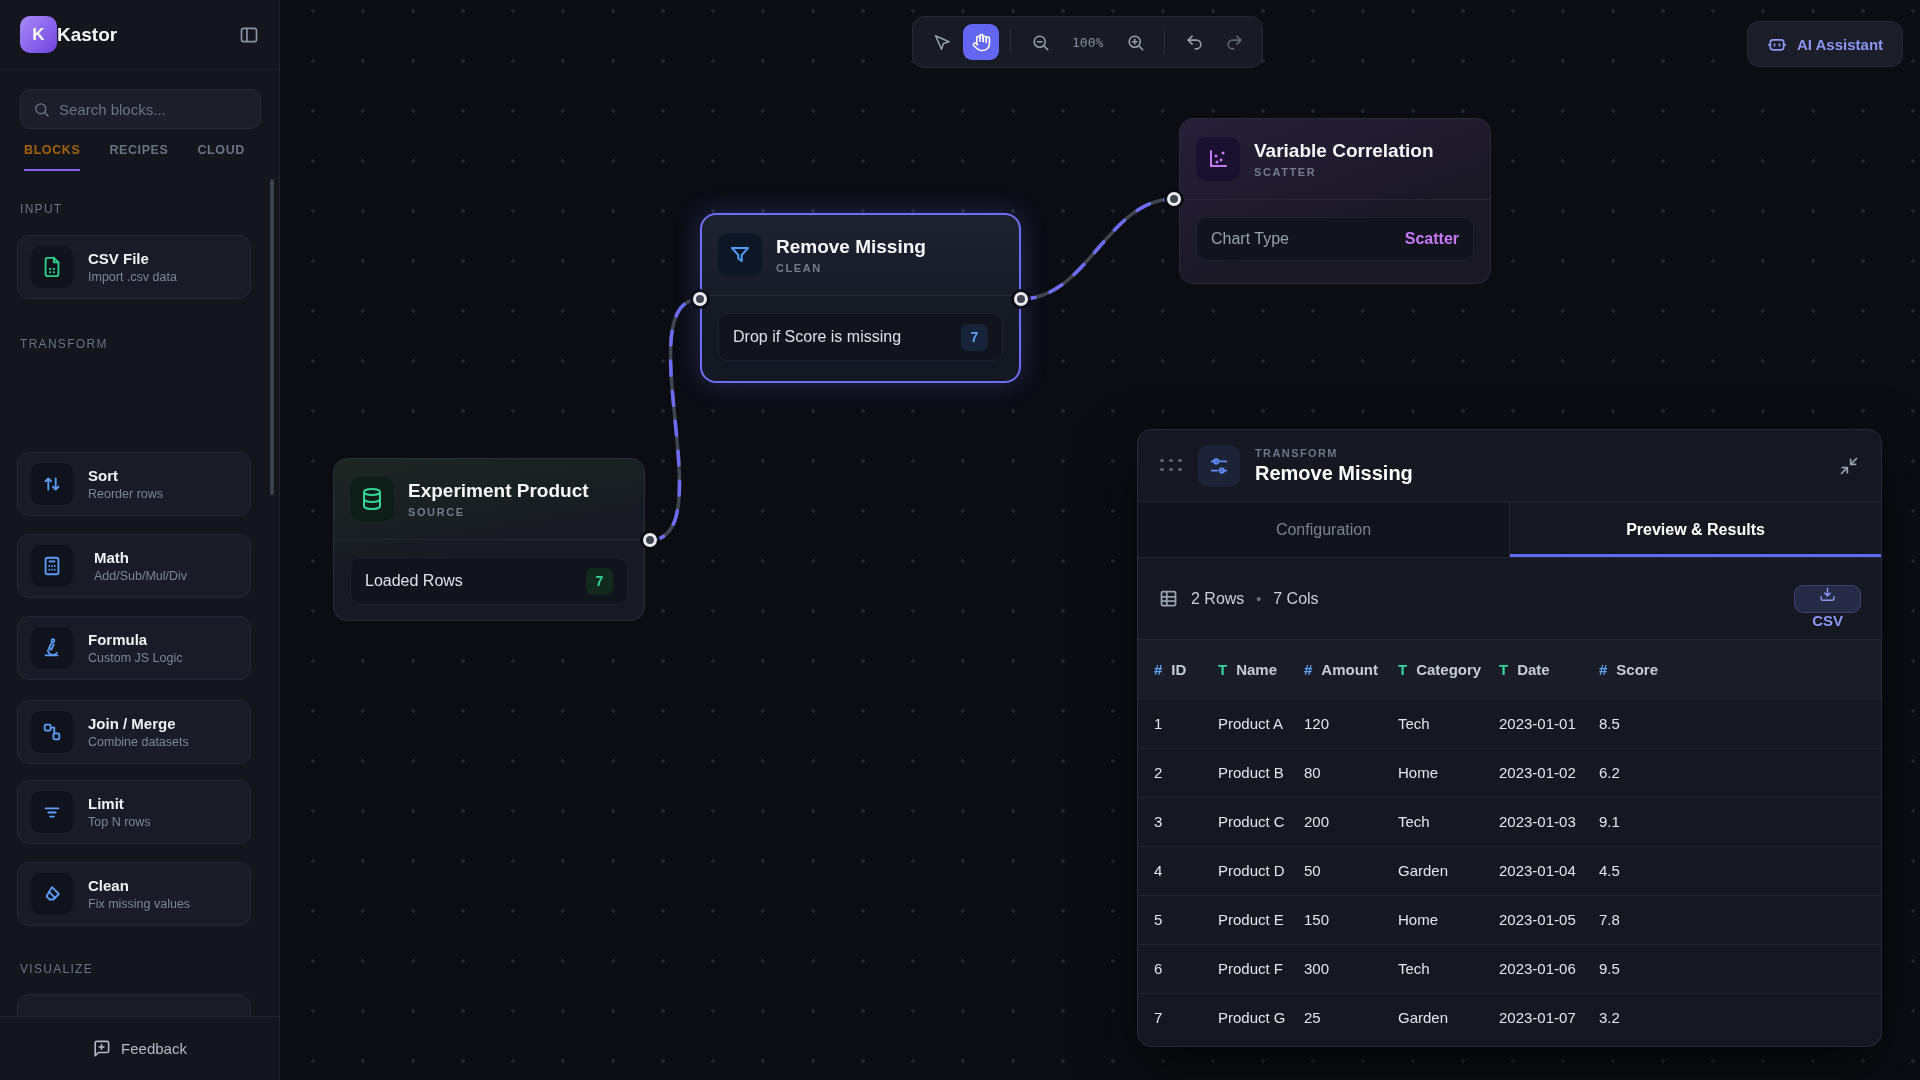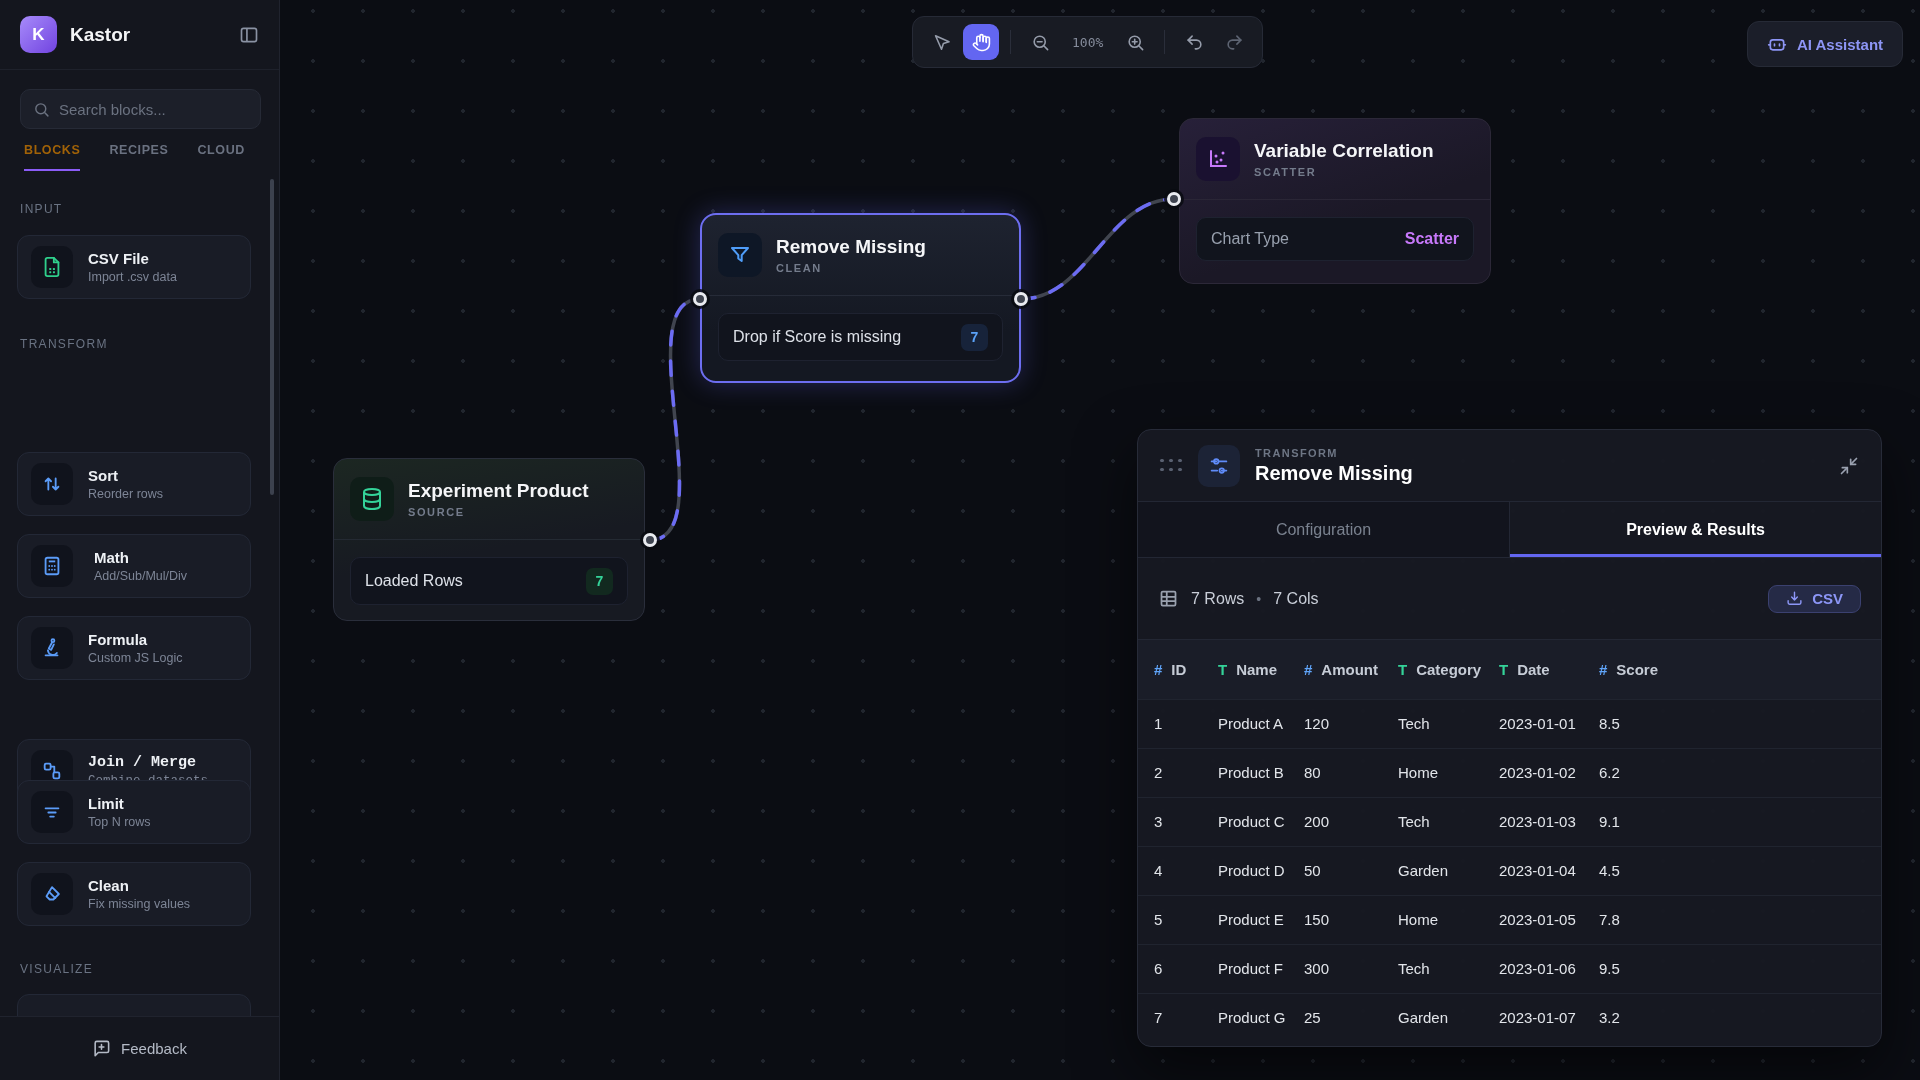--- a/index.html
+++ b/index.html
@@ -13,21 +13,21 @@
     background-size:50px 50px; background-position:8px 36px; }
   svg.edges { position:absolute; inset:0; width:1920px; height:1080px; pointer-events:none; z-index:2; }
 
   
   .sidebar { position:absolute; left:0; top:0; width:280px; height:1080px; background:#14161e;
     border-right:1px solid #20232e; z-index:10; overflow:hidden; }
   .side-head { position:absolute; left:0; top:0; width:100%; height:70px; border-bottom:1px solid #1e212b;
     display:flex; align-items:center; padding:0 20px; }
   .logo { width:37px; height:37px; border-radius:10px; background:linear-gradient(135deg,#a78bfa,#7143e0);
     display:flex; align-items:center; justify-content:center; font-weight:700; font-size:17px; color:#fff; }
-  .app-name { font-size:19px; font-weight:700; color:#f4f5f7; margin-left:13px; }
+  .app-name { font-size:19px; font-weight:700; color:#f4f5f7; margin-left:0; }
   .collapse-btn { margin-left:auto; color:#8a92a3; display:flex; cursor:pointer; }
   .search-box { position:absolute; left:20px; top:89px; width:241px; height:40px; background:#1c1f29;
     border:1px solid #262a36; border-radius:10px; display:flex; align-items:center; padding:0 12px; gap:9px; }
   .search-box input { background:transparent; border:none; outline:none; color:#cfd4dd; font-size:15px;
     width:100%; font-family:"Liberation Sans",sans-serif; }
   .search-box input::placeholder { color:#6b7280; }
   .side-tabs { position:absolute; left:24px; top:143px; display:flex; gap:29px; }
   .side-tab { font-size:12.5px; font-weight:700; letter-spacing:0.6px; color:#6a7180; padding-bottom:12px; cursor:pointer; }
   .side-tab.active { color:#a16207; border-bottom:2px solid #8b5cf6; }
   .section-label { position:absolute; left:20px; font-size:12px; font-weight:400; letter-spacing:1.3px; color:#6a7383; }
@@ -91,21 +91,21 @@
   .panel-title { font-size:20px; font-weight:700; color:#fff; margin-top:3px; }
   .minimize-btn { margin-left:auto; color:#9aa1b0; display:flex; cursor:pointer; }
   .panel-tabs { height:56px; display:flex; border-bottom:1px solid #232734; }
   .ptab { flex:1; display:flex; align-items:center; justify-content:center; font-size:16px; cursor:pointer; }
   .ptab.inactive { background:#12141d; color:#7a828f; border-right:1px solid #232734; }
   .ptab.active { color:#fff; font-weight:700; box-shadow:inset 0 -3px 0 #6366f1; }
   .stats-row { height:82px; display:flex; align-items:center; padding:0 20px; border-bottom:1px solid #232734; color:#c9ced8; font-size:16px; }
   .stats-row .ico { color:#9aa1af; display:flex; margin-right:12px; }
   .stats-sep { color:#6b7280; margin:0 12px; font-size:14px; }
   .csv-btn { margin-left:auto; height:28px; padding:0 17px; border-radius:9px; background:#252a46;
-    border:1px solid #3b4170; color:#8d97f8; font-size:15px; font-weight:700; display:flex; align-items:center; gap:9px; cursor:pointer; }
+    border:1px solid #3b4170; color:#8d97f8; font-size:15px; font-weight:700; display:flex; align-items:center; gap:9px; cursor:pointer;flex-direction:column; }
   table.grid { width:100%; border-collapse:collapse; table-layout:fixed; }
   .grid thead tr { height:59px; background:#1a1d28; }
   .grid th { text-align:left; font-size:15px; font-weight:700; color:#c6ccd6; }
   .grid th .glyph { display:inline-block; margin-right:9px; font-weight:700; font-size:15px; }
   .glyph.num { color:#60a5fa; } .glyph.txt { color:#34d399; }
   .grid tbody tr { height:49px; border-top:1px solid #20242f; }
   .grid td { font-size:15px; color:#e2e5ea; }
   .grid th:first-child, .grid td:first-child { padding-left:16px; }
   svg.i { display:block; }
 </style>
@@ -303,21 +303,21 @@
       <div class="ptab inactive">Configuration</div>
       <div class="ptab active">Preview &amp; Results</div>
     </div>
     <div class="stats-row">
       <span class="ico">
           <svg class="i" width="21" height="21" viewBox="0 0 24 24" fill="none" stroke="currentColor" stroke-width="2">
             <rect x="4" y="4" width="16" height="16" rx="1.5"></rect>
             <path d="M10 4v16M4 10h16M4 15h16"></path>
           </svg>
         </span>
-      <span>7 Rows</span>
+      <span>2 Rows</span>
       <span class="stats-sep">•</span>
       <span>7 Cols</span>
       <div class="csv-btn">
         <span>
             <svg class="i" width="17" height="17" viewBox="0 0 24 24" fill="none" stroke="currentColor" stroke-width="2" stroke-linecap="round" stroke-linejoin="round">
               <path d="M21 15v3a2 2 0 0 1-2 2H5a2 2 0 0 1-2-2v-3"></path>
               <path d="M12 3v11m-4-4 4 4 4-4"></path>
             </svg>
           </span>
         <span>CSV</span>
@@ -499,21 +499,21 @@
             <path d="M7.5 14.5a5.5 5.5 0 0 0 9.8 3"></path>
             <path d="M5 20h13"></path>
           </svg>
       </div>
       <div>
           <div class="block-title">Formula</div>
           <div class="block-desc">Custom JS Logic</div>
         </div>
     </div>
 
-    <div class="block-card" style="top:739px;font-family:Liberation Mono, monospace;">
+    <div class="block-card" style="top:700px;">
       <div class="block-tile">
         <svg class="i" width="22" height="22" viewBox="0 0 24 24" fill="none" stroke="#5b9cf8" stroke-width="2" stroke-linejoin="round">
             <rect x="4" y="4" width="6.5" height="6.5" rx="1.5"></rect>
             <rect x="13.5" y="13.5" width="6.5" height="6.5" rx="1.5"></rect>
             <path d="M10.5 7.2h4v6.3"></path>
           </svg>
       </div>
       <div>
           <div class="block-title">Join / Merge</div>
           <div class="block-desc">Combine datasets</div>

